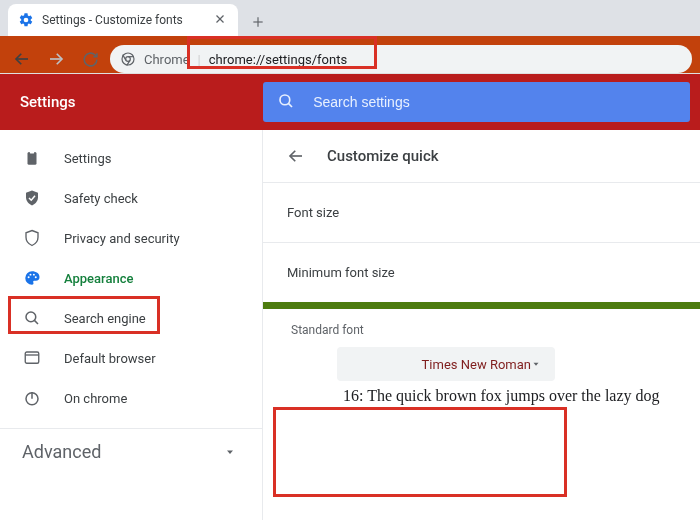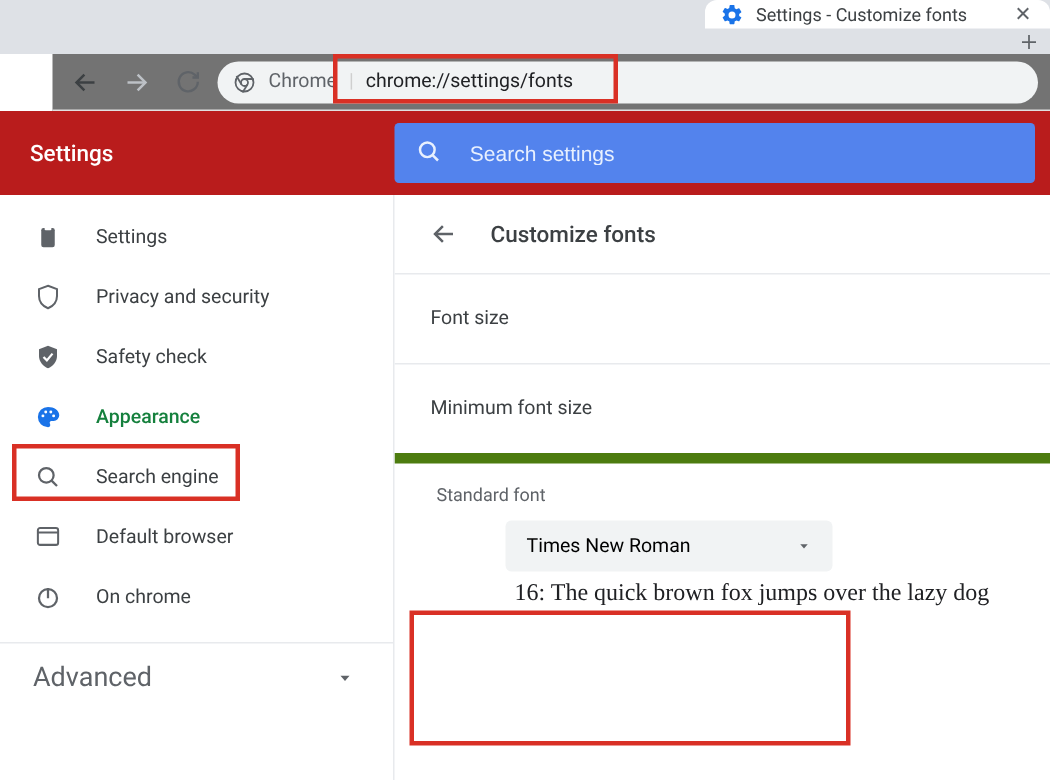--- a/index.html
+++ b/index.html
@@ -1,28 +1,28 @@
 <!DOCTYPE html>
 <html><head>
 <meta charset="utf-8">
 <style>
   * { box-sizing: border-box; margin: 0; padding: 0; }
   body { font-family: "Segoe UI", Roboto, Arial, sans-serif; font-size: 13px; color: #202124; background: #fff; width: 700px; height: 520px; overflow: hidden; }
   .window { width: 700px; height: 520px; display: flex; flex-direction: column; }
 
   
-  .tabstrip { height: 36px; background: #dee1e6; display: flex; align-items: flex-end; flex-direction: column; }
+  .tabstrip { height: 36px; background: #dee1e6; display: flex; align-items: flex-end; }
   .tab { background: #fff; height: 32px; width: 230px; border-radius: 8px 8px 0 0; margin-left: 8px; display: flex; align-items: center; padding: 0 10px; position: relative; }
   .tab .favicon { width: 16px; height: 16px; margin-right: 8px; color: #1a73e8; display:flex;align-items:center;justify-content:center;}
   .tab .title { flex: 1; font-size: 12px; color: #3c4043; white-space: nowrap; overflow: hidden; }
   .tab .close { width: 14px; height: 14px; color: #5f6368; }
   .newtab { width: 28px; height: 28px; display:flex;align-items:center;justify-content:center; margin-left: 6px; color:#5f6368; border-radius:50%; }
 
   
-  .toolbar { height: 38px; background: #737373; border-bottom: 1px solid #e0e0e0; display: flex; align-items: center; padding: 0 8px; gap: 6px; margin-left: 35px; }
+  .toolbar { height: 38px; background: #c2410c; border-bottom: 1px solid #e0e0e0; display: flex; align-items: flex-end; padding: 0 8px; gap: 6px; }
   .navbtn { width: 28px; height: 28px; display: flex; align-items:center; justify-content:center; color:#5f6368; border-radius:50%; }
   .navbtn.disabled { color: #bdc1c6; }
   .omnibox { flex: 1; height: 28px; background: #f1f3f4; border-radius: 14px; display: flex; align-items: center; padding: 0 10px; gap:8px; font-size: 13px; color:#3c4043; }
   .omnibox .scheme { color:#5f6368; }
   .omnibox .line { color:#202124; }
 
   
   .appheader { height: 56px; background: #b91c1c; display:flex; align-items:center; }
   .appheader .left { width:263px; padding-left:20px; color:#fff; font-size:15px; font-weight:500;}
   .searchbar { flex:1; height:40px; margin: 0 10px 0 0; background:#5383ed; border-radius:3px; display:flex; align-items:center; padding:0 14px; color:#e8f0fe; }
@@ -38,21 +38,21 @@
   .navitem.active { color:#15803d; font-weight:500; }
   .navitem.active .nicon { color:#1a73e8; }
   .advanced { border-top:1px solid #e8eaed; margin-top:10px; height:46px; display:flex; align-items:center; justify-content:space-between; padding:0 26px 0 22px; color:#5f6368; font-size:18px; cursor:pointer;}
 
   .main { flex:1; padding:0; overflow:hidden; }
   .pagehead { height:52px; display:flex; align-items:center; padding:0 24px; gap:22px; font-size:15px; color:#3c4043; font-weight:500;}
   .section { border-top:1px solid #e8eaed; padding:22px 24px; font-size:13px; color:#3c4043; }
   .section.label-only { padding:22px 24px; }
   .fontsel-block { border-top:7px solid #4d7c0f; padding:14px 24px 8px 24px; }
   .fontsel-label { font-size:12px; color:#5f6368; margin-bottom:10px; padding-left:4px; }
-  .fontsel { background:#f1f3f4; height:34px; border-radius:4px; display:flex; align-items:center; padding:0 14px; margin-left:50px; width:218px; justify-content:space-between; font-size:13px; color:#000000; cursor:pointer;}
+  .fontsel { background:#f1f3f4; height:34px; border-radius:4px; display:flex; align-items:center; padding:0 14px; margin-left:50px; width:218px; justify-content:flex-end; font-size:13px; color:#7f1d1d; cursor:pointer;}
   .sample { font-family:"Times New Roman", serif; font-size:16px; padding:6px 0 0 56px; }
 
   .redbox { border:3px solid #d93025; position:absolute; pointer-events:none; }
 
   svg { display:block; }
 </style>
 </head>
 <body>
 
 <div class="window">
@@ -135,34 +135,34 @@
         <span class="nicon">
             <svg width="18" height="18" viewBox="0 0 24 24" fill="#5f6368">
               <rect x="6" y="4" width="12" height="17" rx="2"></rect>
               <rect x="9" y="2" width="6" height="4" rx="1" fill="#fff"></rect>
             </svg>
           </span>
         <span>Settings</span>
       </div>
       <div class="navitem">
         <span class="nicon">
-            <svg width="18" height="18" viewBox="0 0 24 24" fill="none" stroke="#5f6368" stroke-width="1.8">
-              <path d="M12 2l8 3v6c0 5-3.5 9-8 11-4.5-2-8-6-8-11V5z"></path>
-            </svg>
-          </span>
-        <span>Privacy and security</span>
-      </div>
-      <div class="navitem">
-        <span class="nicon">
             <svg width="18" height="18" viewBox="0 0 24 24" fill="#5f6368">
               <path d="M12 2l8 3v6c0 5-3.5 9-8 11-4.5-2-8-6-8-11V5z"></path>
               <polyline points="8,12 11,15 16,9" fill="none" stroke="#fff" stroke-width="2"></polyline>
             </svg>
           </span>
         <span>Safety check</span>
+      </div>
+      <div class="navitem">
+        <span class="nicon">
+            <svg width="18" height="18" viewBox="0 0 24 24" fill="none" stroke="#5f6368" stroke-width="1.8">
+              <path d="M12 2l8 3v6c0 5-3.5 9-8 11-4.5-2-8-6-8-11V5z"></path>
+            </svg>
+          </span>
+        <span>Privacy and security</span>
       </div>
       <div class="navitem active">
         <span class="nicon">
             <svg width="18" height="18" viewBox="0 0 24 24" fill="#1a73e8">
               <path d="M12 3a9 9 0 0 0 0 18c1.5 0 2-1 2-2 0-.8-.5-1.2-.5-2 0-1 .8-1.5 1.8-1.5H17a5 5 0 0 0 5-5c0-4.5-4.5-7.5-10-7.5z"></path>
               <circle cx="7.5" cy="11" r="1.3" fill="#fff"></circle>
               <circle cx="10" cy="7.5" r="1.3" fill="#fff"></circle>
               <circle cx="14.5" cy="7.5" r="1.3" fill="#fff"></circle>
               <circle cx="17" cy="11" r="1.3" fill="#fff"></circle>
             </svg>
@@ -209,21 +209,21 @@
     <div class="redbox" style="left:8px; top:166px; width:152px; height:38px;"></div>
 
     <div class="main" style="position:relative;">
       <div class="pagehead">
         <span>
             <svg width="18" height="18" viewBox="0 0 24 24" fill="none" stroke="#5f6368" stroke-width="2.2">
               <line x1="20" y1="12" x2="4" y2="12"></line>
               <polyline points="11,5 4,12 11,19"></polyline>
             </svg>
           </span>
-        <span>Customize fonts</span>
+        <span>Customize quick</span>
       </div>
       <div class="section label-only">
         <span>Font size</span>
       </div>
       <div class="section label-only">
         <span>Minimum font size</span>
       </div>
       <div class="fontsel-block">
         <div class="fontsel-label">Standard font</div>
         <div class="fontsel">

